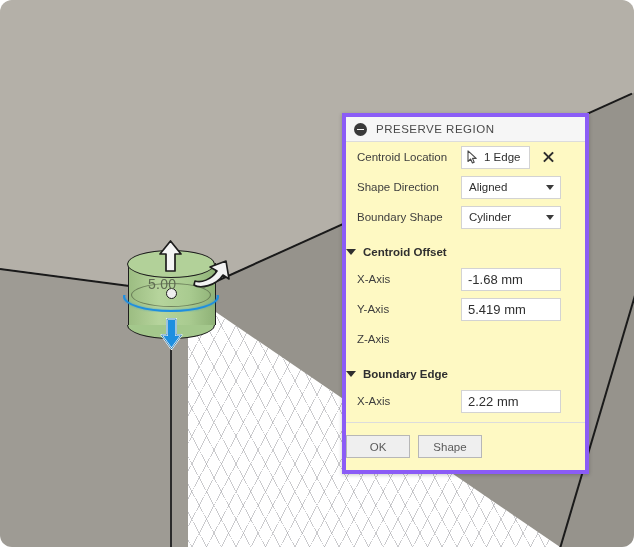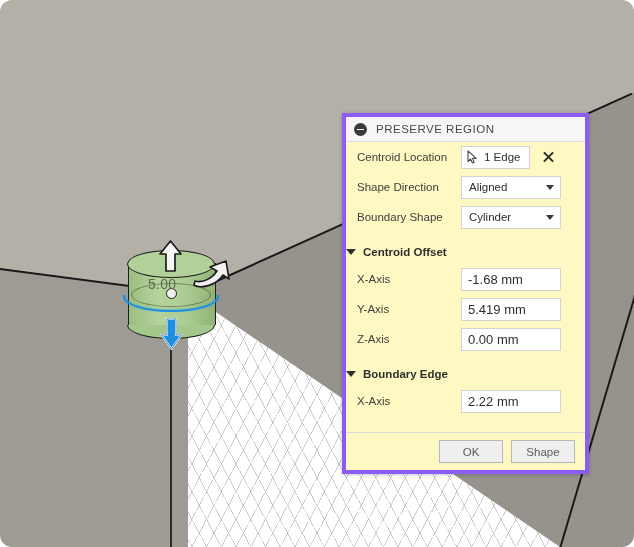--- a/index.html
+++ b/index.html
@@ -314,25 +314,25 @@
     font-size: 13px;
     color: #2f2f2f;
     cursor: text;
   }
 
   .panel-footer {
     position: absolute;
     left: 0;
     right: 0;
     bottom: 0;
-    height: 38px;
+    height: 48px;
     border-top: 1px solid #dcdcdc;
     display: flex;
     align-items: center;
-    justify-content: flex-end;
+    justify-content: flex-start;
     padding-right: 10px;
     box-sizing: border-box;
     gap: 8px;
   }
   .btn {
     min-width: 62px;
     height: 21px;
     background: #efefef;
     border: 1px solid #b7b7b7;
     font-size: 11.5px;
@@ -431,23 +431,20 @@
 
     <div class="row">
       <div class="row-label">Y-Axis</div>
       <div class="textfield">
         <span>5.419 mm</span>
       </div>
     </div>
 
     <div class="row">
       <div class="row-label">Z-Axis</div>
-      <div class="textfield">
-        <span>0.00 mm</span>
-      </div>
     </div>
 
     <div class="section-head">
       <span class="sec-caret"></span>
       <span class="sec-title">Boundary Edge</span>
     </div>
 
     <div class="row">
       <div class="row-label">X-Axis</div>
       <div class="textfield">

